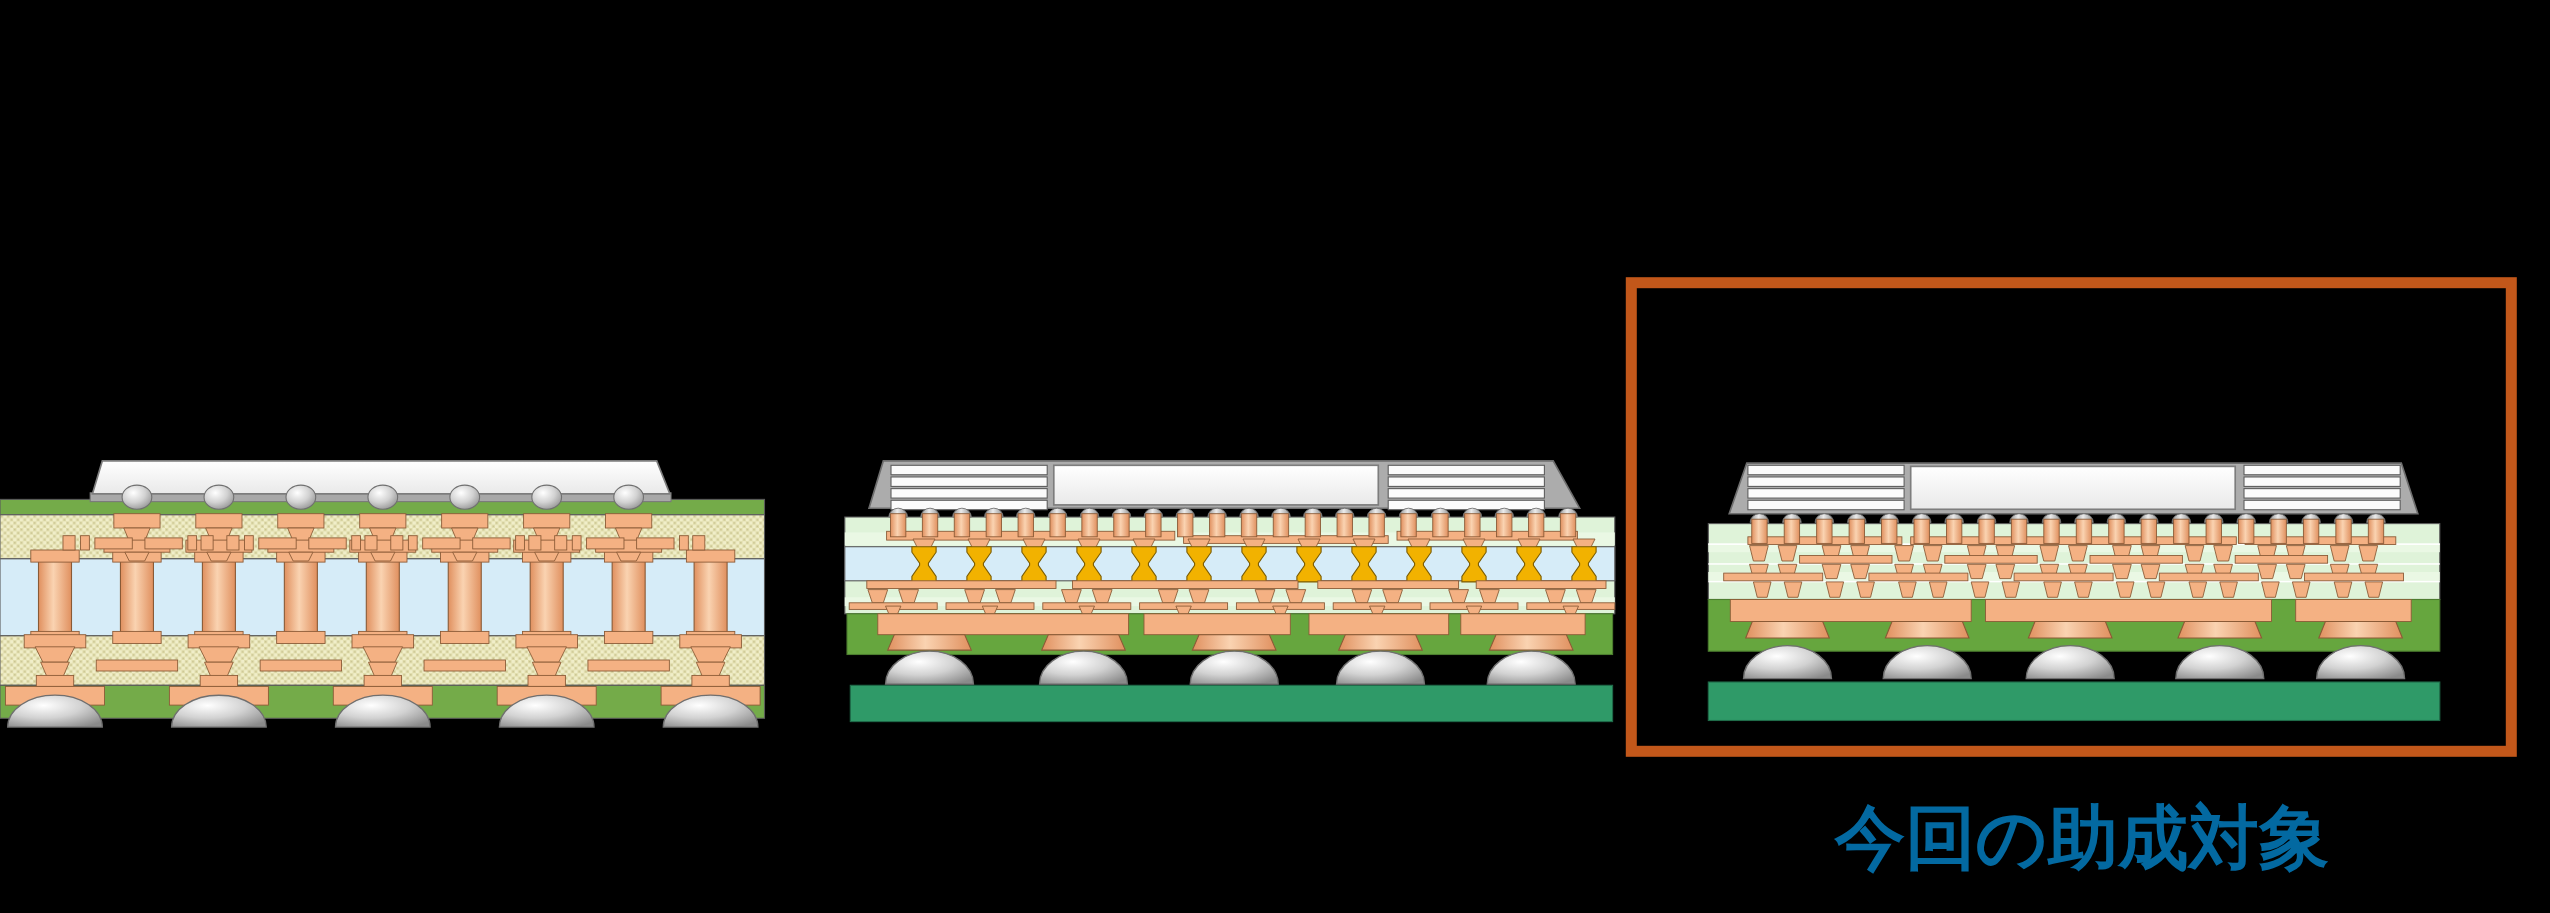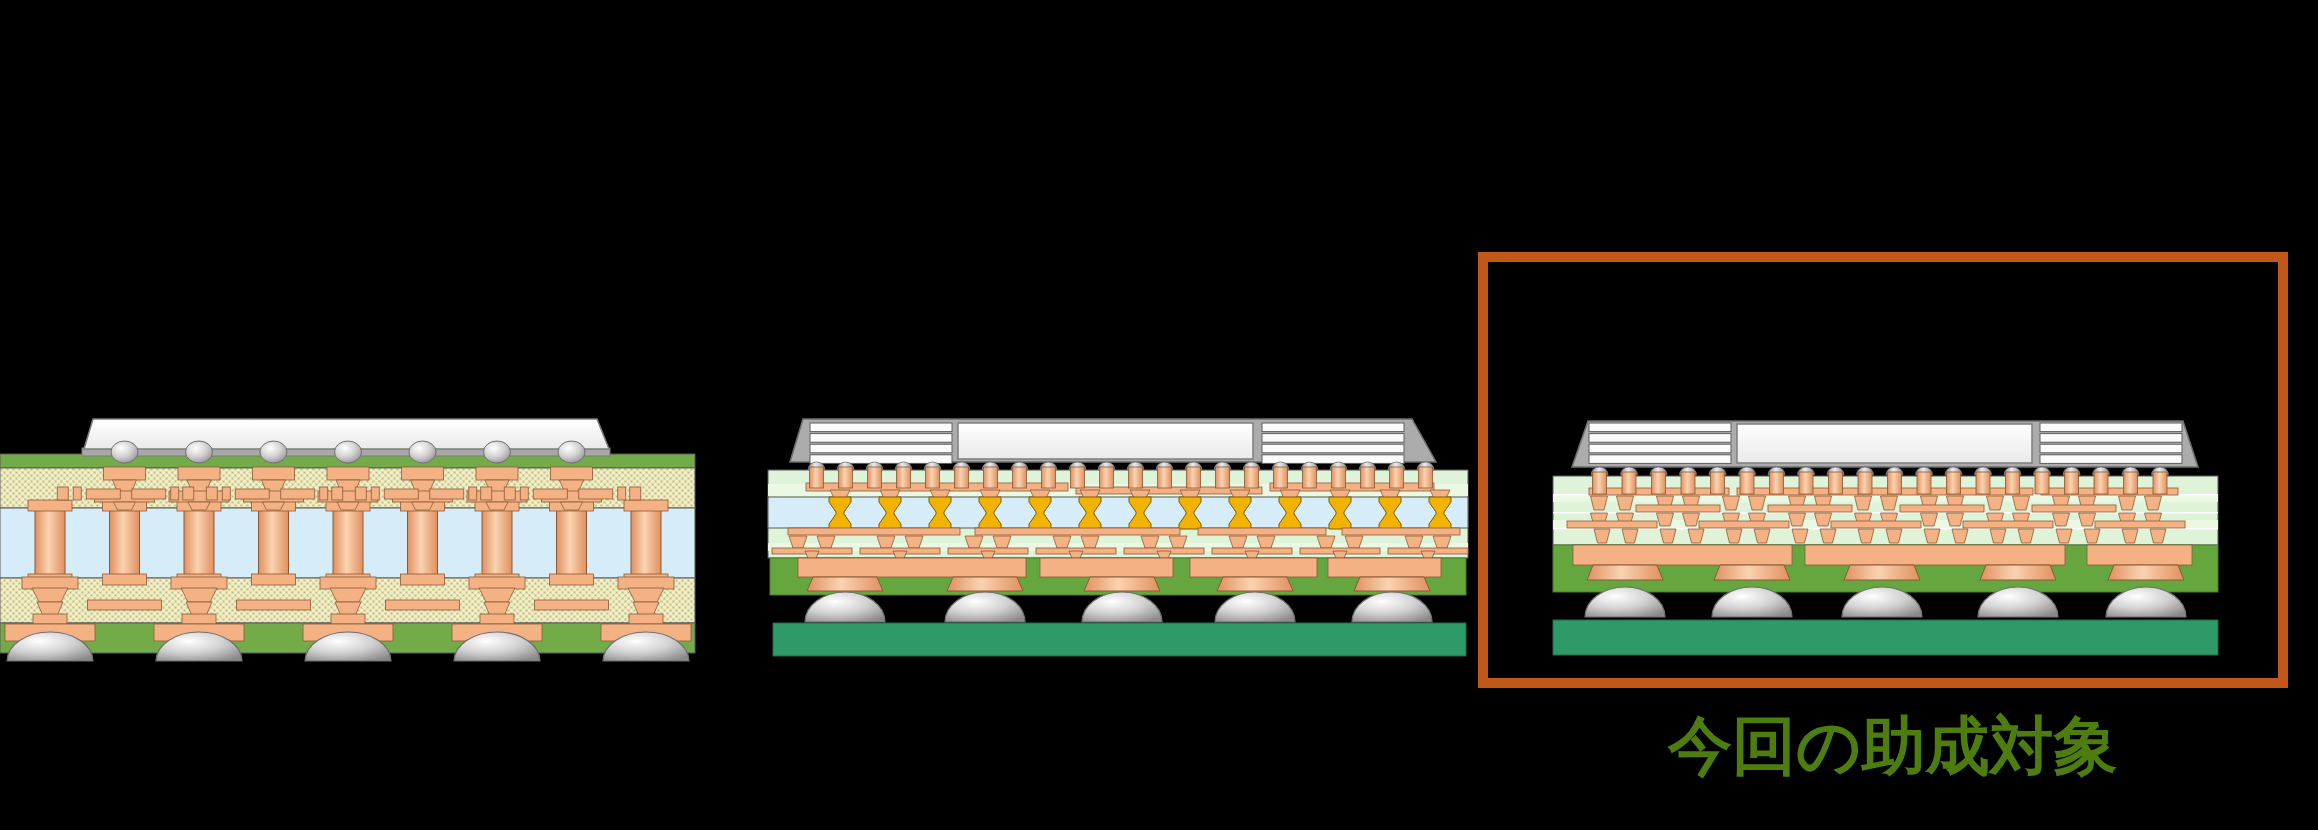--- a/index.html
+++ b/index.html
@@ -449,14 +449,14 @@
         <rect x="2064.5" y="472" width="14" height="22" fill="url(#gCu)" stroke="#8A5A36" stroke-width="0.8"></rect>
         <path d="M 2092.5 475 A 8.5 8 0 0 1 2109.5 475 Z" fill="url(#gGray)" stroke="#6E6E6E" stroke-width="0.8"></path>
         <rect x="2094" y="472" width="14" height="22" fill="url(#gCu)" stroke="#8A5A36" stroke-width="0.8"></rect>
         <path d="M 2122 475 A 8.5 8 0 0 1 2139 475 Z" fill="url(#gGray)" stroke="#6E6E6E" stroke-width="0.8"></path>
         <rect x="2123.5" y="472" width="14" height="22" fill="url(#gCu)" stroke="#8A5A36" stroke-width="0.8"></rect>
         <path d="M 2151.5 475 A 8.5 8 0 0 1 2168.5 475 Z" fill="url(#gGray)" stroke="#6E6E6E" stroke-width="0.8"></path>
         <rect x="2153" y="472" width="14" height="22" fill="url(#gCu)" stroke="#8A5A36" stroke-width="0.8"></rect>
       </g>
     </svg>
   <div class="highlight-box" style="border-color: rgb(194, 87, 26);"></div>
-  <div class="highlight-label" style="color: #4d7c0f;">今回の助成対象</div>
+  <div class="highlight-label" style="color: #0369a1; margin-top: 16px;">今回の助成対象</div>
 </div>
 
 </body></html>

